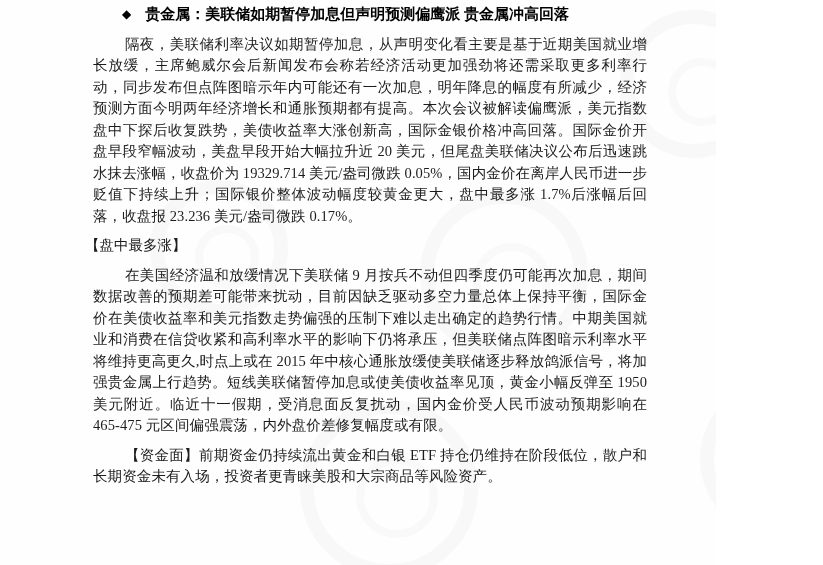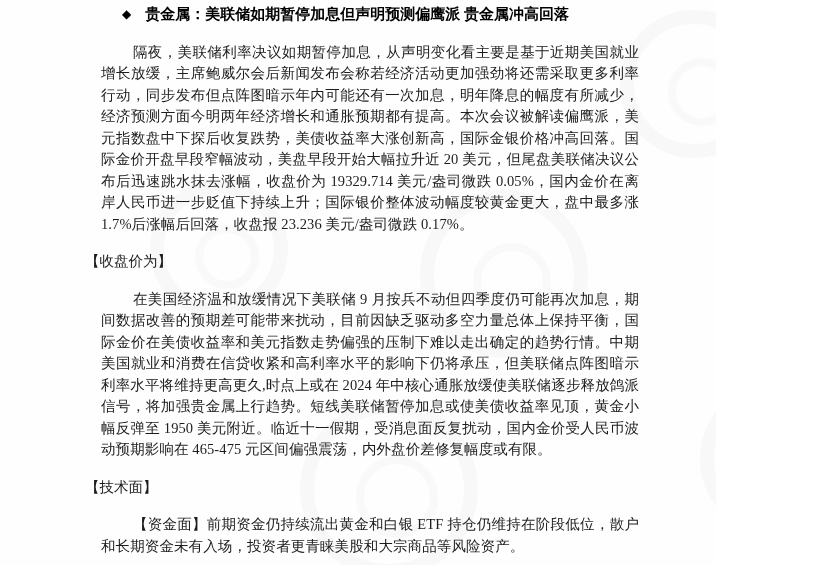--- a/index.html
+++ b/index.html
@@ -36,21 +36,21 @@
     vertical-align: 1px;
   }
   .sec-label {
     font-size: 14.5px;
     line-height: 21.5px;
     margin: 0;
   }
   .para {
     font-size: 14.5px;
     line-height: 21.5px;
-    margin: 16px;
+    margin: 8px;
     text-align: justify;
     text-indent: 2.2em;
     letter-spacing: 0.1px;
   }
   
   .wm {
     position: absolute;
     z-index: 1;
     border-radius: 50%;
     border: 14px solid rgba(160, 158, 150, 0.06);
@@ -84,21 +84,20 @@
   <div class="wm wm5"></div>
 
   <div class="content">
 
     <div class="title-row">
       <span class="bullet">◆</span><span>贵金属：美联储如期暂停加息但声明预测偏鹰派 贵金属冲高回落</span>
     </div>
 
     <p class="para">隔夜，美联储利率决议如期暂停加息，从声明变化看主要是基于近期美国就业增长放缓，主席鲍威尔会后新闻发布会称若经济活动更加强劲将还需采取更多利率行动，同步发布但点阵图暗示年内可能还有一次加息，明年降息的幅度有所减少，经济预测方面今明两年经济增长和通胀预期都有提高。本次会议被解读偏鹰派，美元指数盘中下探后收复跌势，美债收益率大涨创新高，国际金银价格冲高回落。国际金价开盘早段窄幅波动，美盘早段开始大幅拉升近 20 美元，但尾盘美联储决议公布后迅速跳水抹去涨幅，收盘价为 19329.714 美元/盎司微跌 0.05%，国内金价在离岸人民币进一步贬值下持续上升；国际银价整体波动幅度较黄金更大，盘中最多涨 1.7%后涨幅后回落，收盘报 23.236 美元/盎司微跌 0.17%。</p>
 
-    <p class="sec-label">【收盘价为】</p>
-    <p class="para">在美国经济温和放缓情况下美联储 9 月按兵不动但四季度仍可能再次加息，期间数据改善的预期差可能带来扰动，目前因缺乏驱动多空力量总体上保持平衡，国际金价在美债收益率和美元指数走势偏强的压制下难以走出确定的趋势行情。中期美国就业和消费在信贷收紧和高利率水平的影响下仍将承压，但美联储点阵图暗示利率水平将维持更高更久,时点上或在 2024 年中核心通胀放缓使美联储逐步释放鸽派信号，将加强贵金属上行趋势。短线美联储暂停加息或使美债收益率见顶，黄金小幅反弹至 1950 美元附近。临近十一假期，受消息面反复扰动，国内金价受人民币波动预期影响在 465-475 元区间偏强震荡，内外盘价差修复幅度或有限。</p>
+    <p class="sec-label">【盘中最多涨】</p>
+    <p class="para">在美国经济温和放缓情况下美联储 9 月按兵不动但四季度仍可能再次加息，期间数据改善的预期差可能带来扰动，目前因缺乏驱动多空力量总体上保持平衡，国际金价在美债收益率和美元指数走势偏强的压制下难以走出确定的趋势行情。中期美国就业和消费在信贷收紧和高利率水平的影响下仍将承压，但美联储点阵图暗示利率水平将维持更高更久,时点上或在 2015 年中核心通胀放缓使美联储逐步释放鸽派信号，将加强贵金属上行趋势。短线美联储暂停加息或使美债收益率见顶，黄金小幅反弹至 1950 美元附近。临近十一假期，受消息面反复扰动，国内金价受人民币波动预期影响在 465-475 元区间偏强震荡，内外盘价差修复幅度或有限。</p>
 
-    <p class="sec-label">【技术面】</p>
 
     <p class="para"><span>【资金面】</span><span>前期资金仍持续流出黄金和白银 ETF 持仓仍维持在阶段低位，散户和长期资金未有入场，投资者更青睐美股和大宗商品等风险资产。</span></p>
 
   </div>
 </div>
 
 </body></html>

